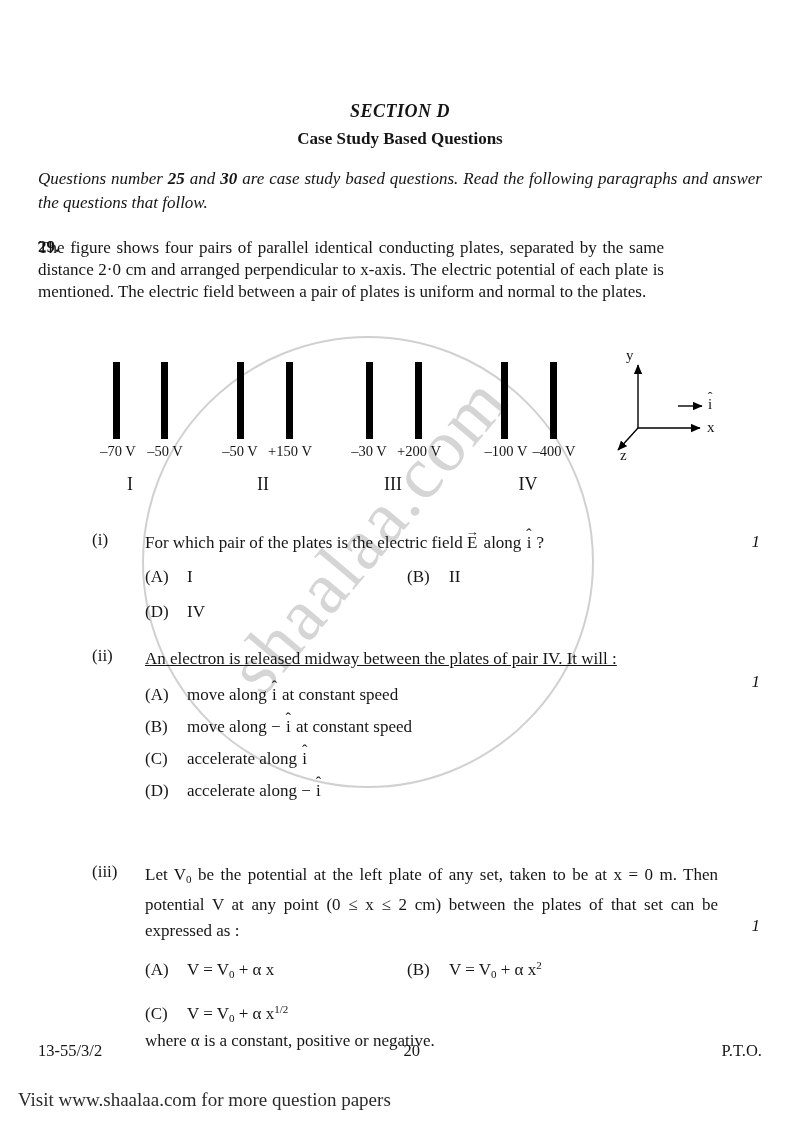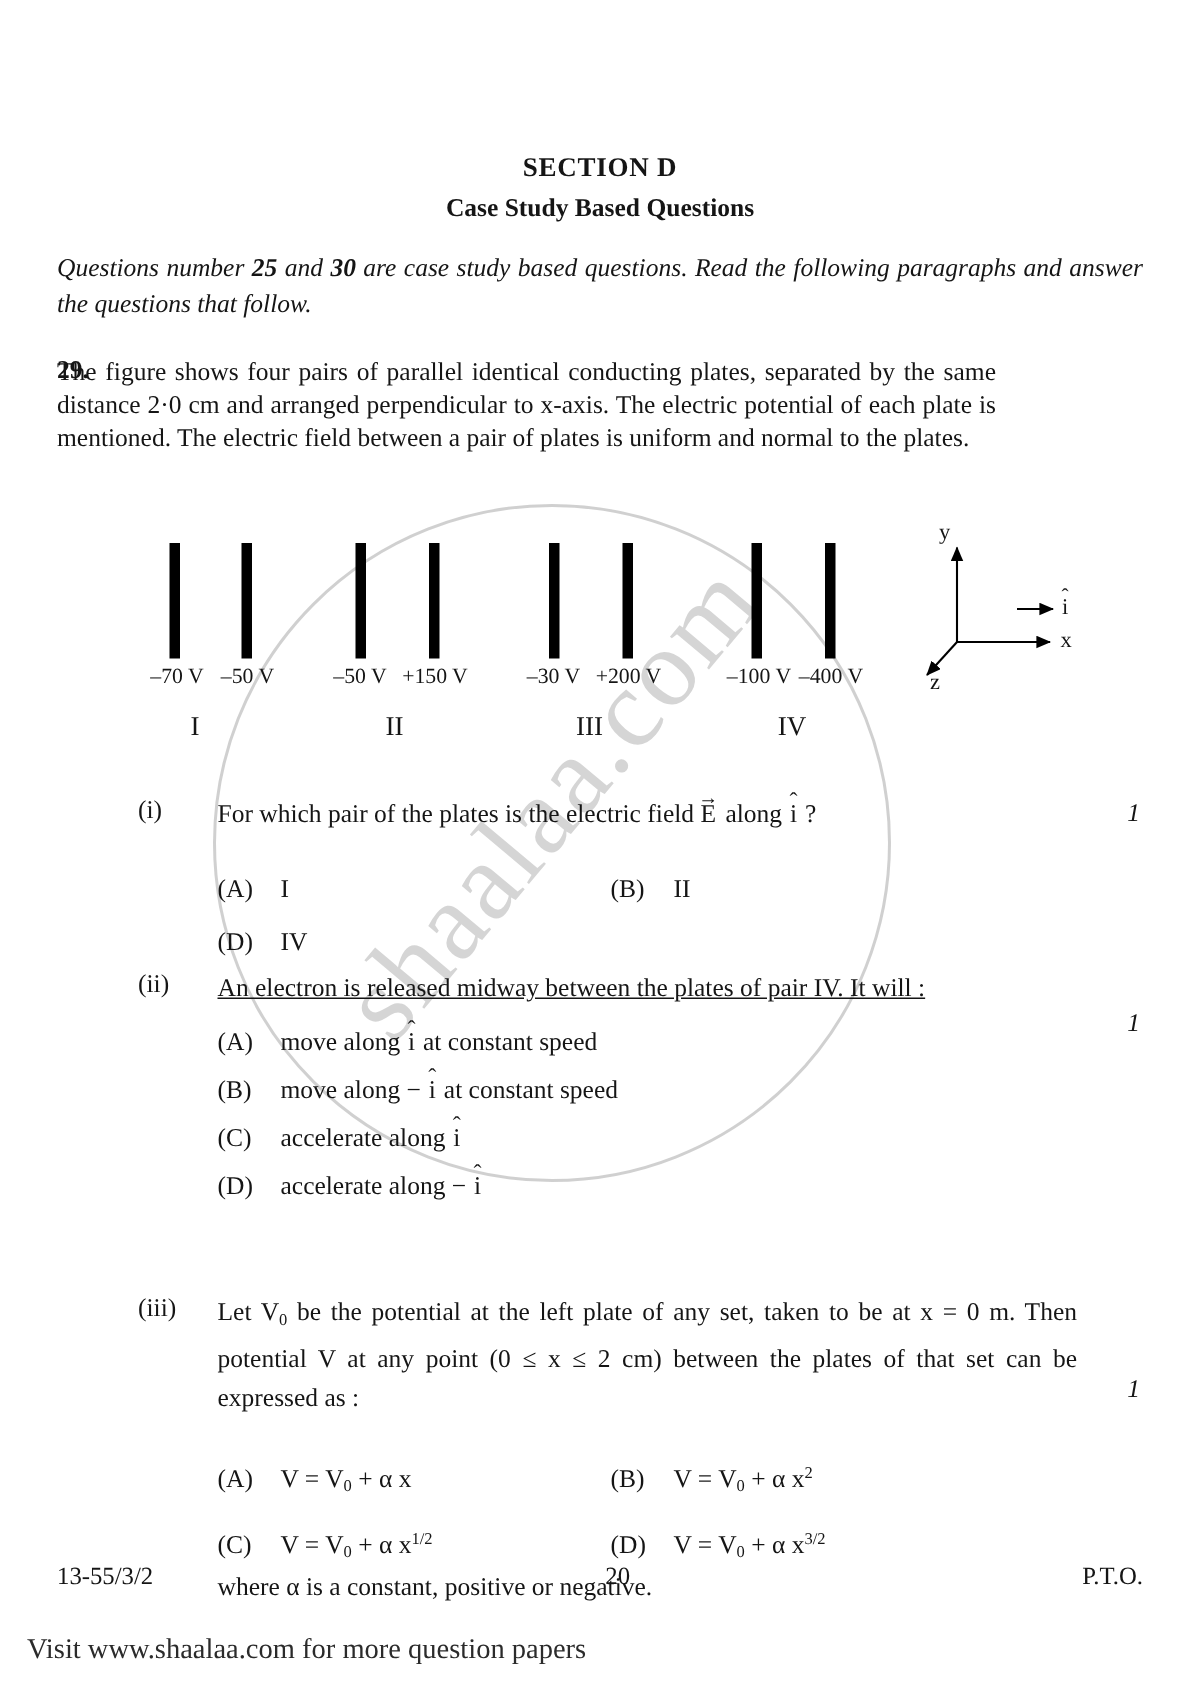--- a/index.html
+++ b/index.html
@@ -17,21 +17,21 @@
     border:2px solid rgba(170,170,170,0.55); border-radius:50%;
   }
   .wm-text {
     position:absolute; left:58px; top:492px; width:620px; text-align:center;
     font-size:74px; letter-spacing:2px; color:rgba(150,150,150,0.40);
     transform:rotate(-50deg);
   }
   
   .content { position:absolute; inset:0; z-index:1; }
   .header { position:absolute; top:101px; left:0; width:100%; text-align:center; }
-  .section-title { font-size:18px; font-weight:bold; letter-spacing:0.5px; }
+  .section-title { font-size:18px; font-weight:bold; letter-spacing:0.5px;font-style:italic; }
   .section-subtitle { font-size:17px; font-weight:bold; margin-top:7px; }
   .intro {
     position:absolute; top:167px; left:38px; width:724px;
     font-style:italic; font-size:17px; line-height:24px; text-align:justify;
   }
   .intro b { font-weight:bold; }
   .q29 { position:absolute; top:237px; left:38px; width:724px; }
   .qnum { position:absolute; left:0; top:0; font-weight:bold; }
   .qstem { width:626px; line-height:22px; text-align:justify; }
   
@@ -44,21 +44,21 @@
   .axis-label { position:absolute; font-size:15px; }
   
   .subq { position:absolute; left:92px; width:668px; }
   .subq-label { position:absolute; left:0; top:0; }
   .subq-body { margin-left:53px; line-height:26px; }
   .w-narrow { width:530px; text-align:justify;text-decoration:underline; }
   .w-wide { width:573px; text-align:justify; }
   .marks { position:absolute; right:0; font-style:italic; }
   .opts-grid {
     display:grid; grid-template-columns:262px auto;
-    margin-left:53px; margin-top:24px; row-gap:9px; line-height:26px;
+    margin-left:53px; margin-top:8px; row-gap:9px; line-height:26px;
   }
   .opt-line { margin-left:53px; margin-top:7px; line-height:25px; }
   .optlabel { display:inline-block; width:42px; }
   .note { margin-left:53px; margin-top:0; }
   
   .ihat { display:inline-block; position:relative; padding:0 1px; }
   .ihat .hat-mark {
     position:absolute; left:50%; transform:translateX(-50%);
     top:-0.52em; font-size:0.95em;
   }
@@ -165,21 +165,20 @@
     </div>
 
     <div class="subq" style="top:862px">
       <span class="subq-label">(iii)</span>
       <span class="marks" style="top:54px">1</span>
       <div class="subq-body w-wide"><span>Let V</span><span class="sub">0</span><span> be the potential at the left plate of any set, taken to be at x = 0 m. Then potential V at any point (0 ≤ x ≤ 2 cm) between the plates of that set can be expressed as :</span></div>
       <div class="opts-grid">
         <div><span class="optlabel">(A)</span><span>V = V</span><span class="sub">0</span><span> + α x</span><span class="sup"></span></div>
         <div><span class="optlabel">(B)</span><span>V = V</span><span class="sub">0</span><span> + α x</span><span class="sup">2</span></div>
         <div><span class="optlabel">(C)</span><span>V = V</span><span class="sub">0</span><span> + α x</span><span class="sup">1/2</span></div>
-        <div><span class="optlabel">(D)</span><span>V = V</span><span class="sub">0</span><span> + α x</span><span class="sup">3/2</span></div>
       </div>
       <div class="note">where α is a constant, positive or negative.</div>
     </div>
 
     <div class="footer">
       <span>13-55/3/2</span>
       <span>20</span>
       <span>P.T.O.</span>
     </div>
 

